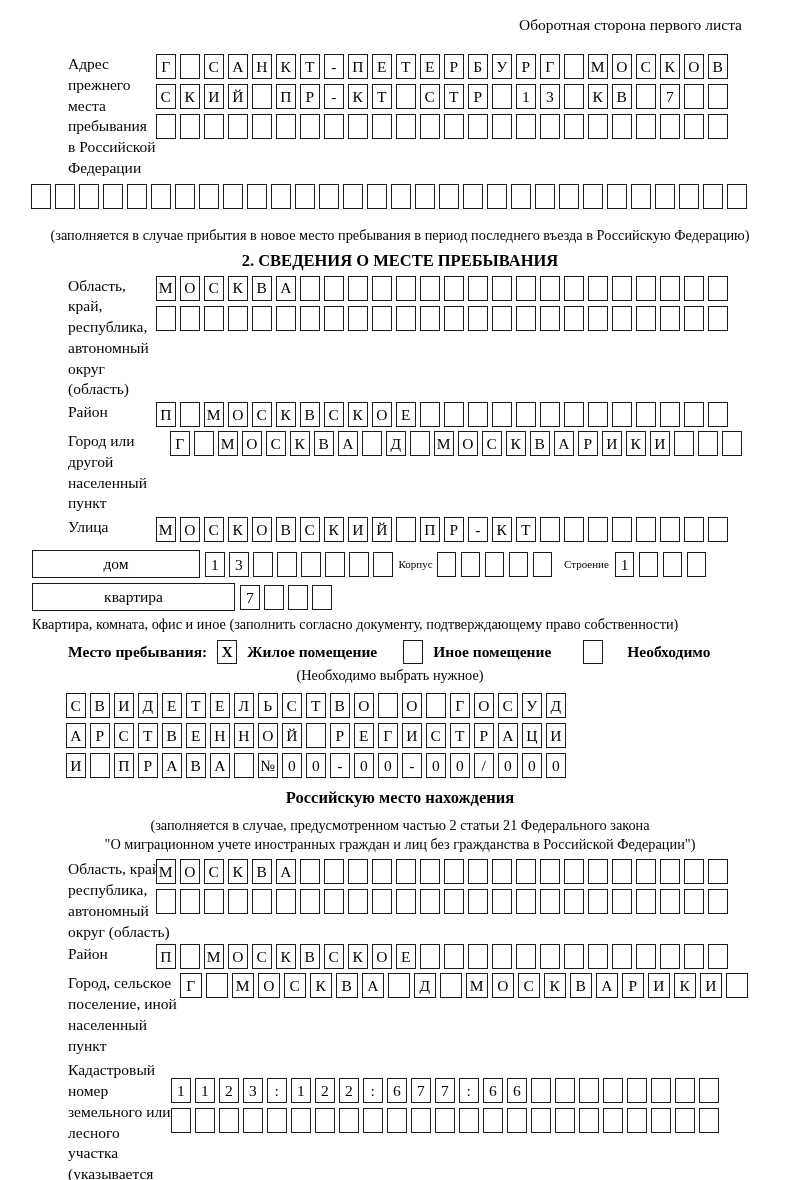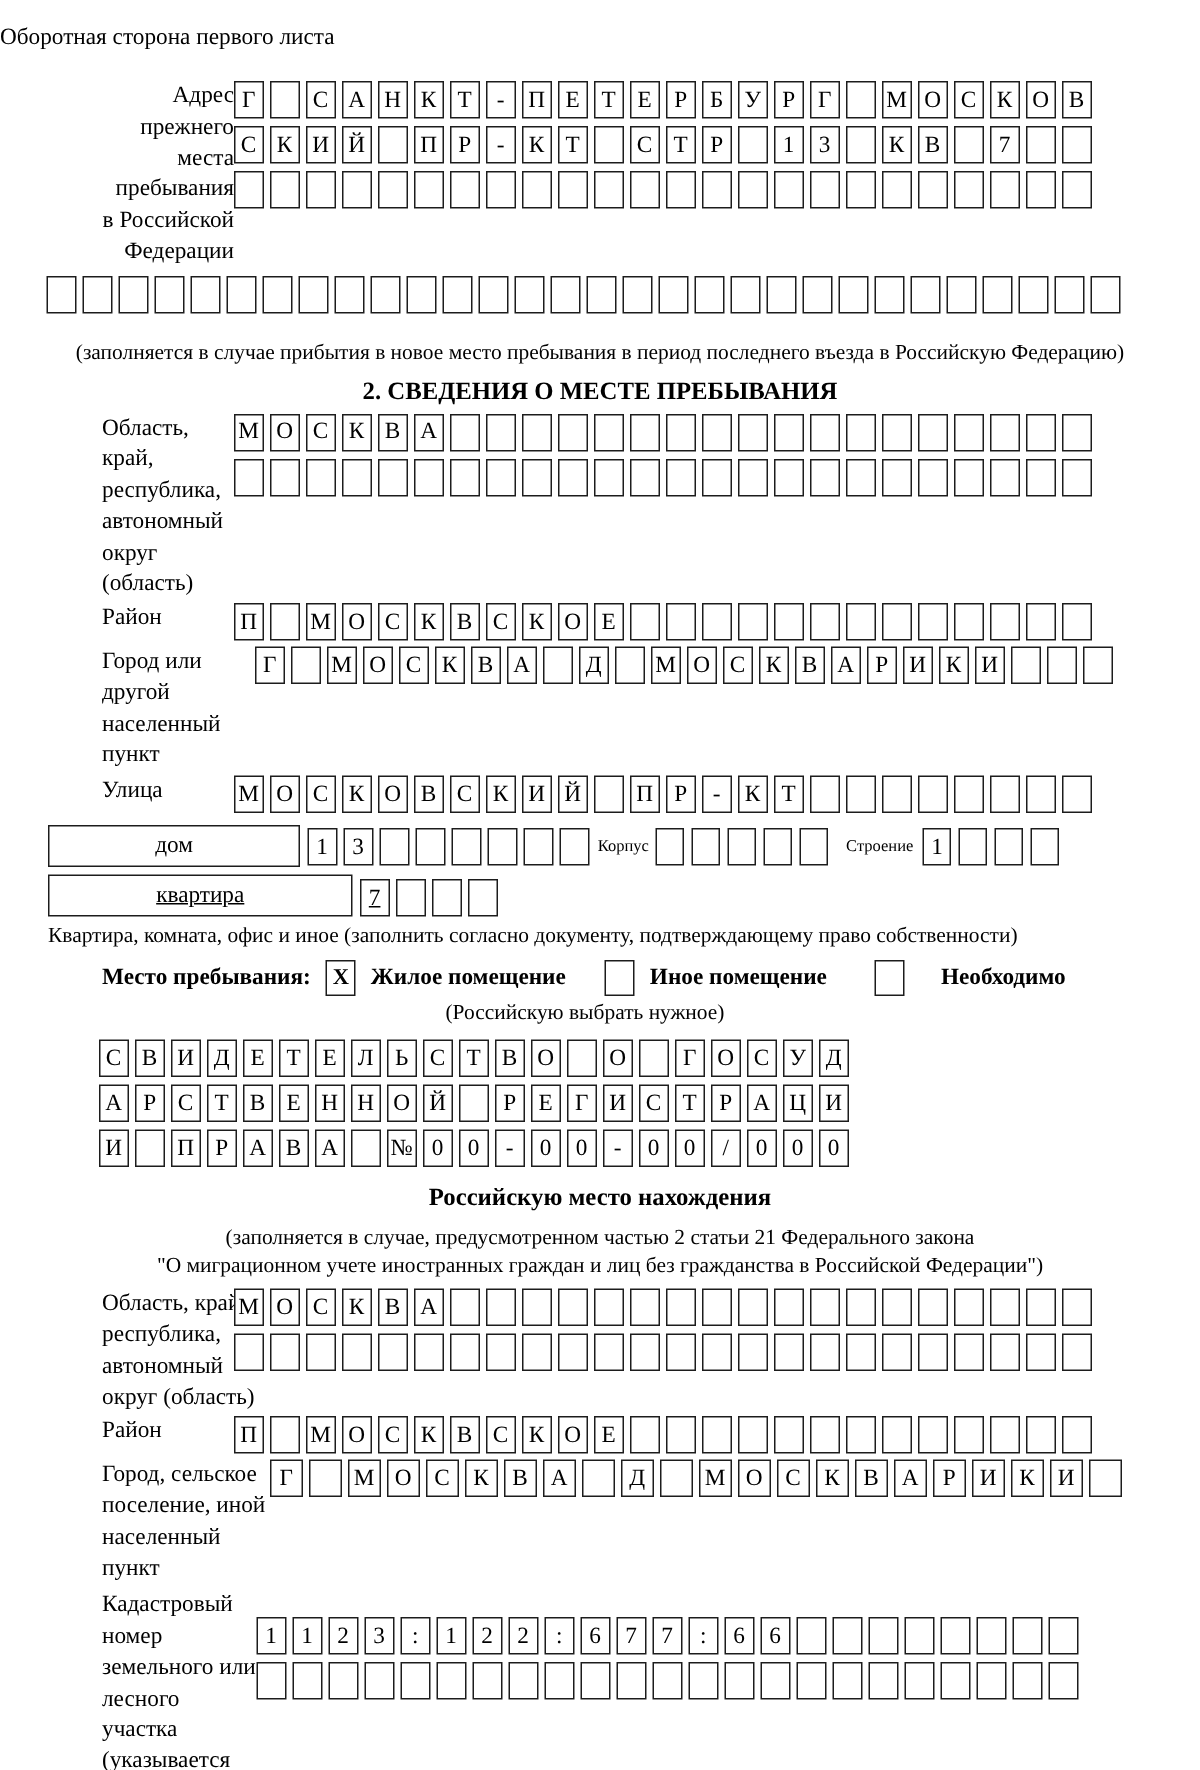--- a/index.html
+++ b/index.html
@@ -5,20 +5,21 @@
   html,body{margin:0;padding:0;background:#fff;}
   .page{
     position:relative;
     width:800px;height:1180px;
     background:#ffffff;color:#000;
     font-family:"Liberation Serif", serif;
     overflow:hidden;
   }
   .top-title{
     padding:16px 58px 0 0;
+    text-align:right;
     font-size:15.5px;
   }
   
   .cellrow{display:flex;column-gap:4.5px;}
   .cell{
     flex:none;
     width:19.5px;height:25px;
     border:1.6px solid #1c1c1c;
     box-sizing:border-box;
     display:inline-flex;align-items:center;justify-content:center;
@@ -55,21 +56,21 @@
   }
   .inline-label{font-size:11px;line-height:28px;}
 </style>
 </head>
 <body>
 
 <div class="page">
 
   <div class="top-title">Оборотная сторона первого листа</div>
 
-  <div class="frow" style="margin:20px 0 0 68px;text-align:right;">
+  <div class="frow" style="margin:20px 0 0 68px;">
     <div class="flabel" style="width:88px;">Адрес прежнего места пребывания в Российской Федерации</div>
     <div class="cellcol" style="margin-left:0;">
       <div class="cellrow">
           <span class="cell">Г</span>
           <span class="cell"></span>
           <span class="cell">С</span>
           <span class="cell">А</span>
           <span class="cell">Н</span>
           <span class="cell">К</span>
           <span class="cell">Т</span>
@@ -351,41 +352,41 @@
       </div>
     <div class="inline-label" style="margin-left:12px;">Строение</div>
     <div class="cellrow" style="margin-left:6px;">
         <span class="cell">1</span>
         <span class="cell"></span>
         <span class="cell"></span>
         <span class="cell"></span>
       </div>
   </div>
 
-  <div class="frow" style="margin:5px 0 0 32px;align-items:flex-end;text-decoration:underline;">
+  <div class="frow" style="margin:5px 0 0 32px;align-items:center;">
     <div class="wordbox" style="width:203px;">квартира</div>
     <div class="cellrow" style="margin-left:5px;">
         <span class="cell">7</span>
         <span class="cell"></span>
         <span class="cell"></span>
         <span class="cell"></span>
       </div>
   </div>
   <div class="note" style="margin:5px 0 0 32px;">Квартира, комната, офис и иное (заполнить согласно документу, подтверждающему право собственности)</div>
 
   <div class="frow" style="margin:7px 0 0 68px;align-items:center;column-gap:10px;font-weight:bold;">
     <div class="flabel">Место пребывания:</div>
     <span class="checkbox">X</span>
     <span class="flabel">Жилое помещение</span>
     <span class="checkbox" style="margin-left:16px;"></span>
     <span class="flabel">Иное помещение</span>
     <span class="checkbox" style="margin-left:22px;"></span>
     <span class="flabel" style="margin-left:14px;">Необходимо</span>
   </div>
-  <div class="note" style="margin:3px 0 0 110px;width:560px;text-align:center;">(Российскую выбрать нужное)</div>
+  <div class="note" style="margin:3px 0 0 110px;width:560px;text-align:center;">(Необходимо выбрать нужное)</div>
 
   <div class="frow" style="margin:7px 0 0 66px;">
     <div class="cellcol" style="margin-top:2px;">
       <div class="cellrow">
           <span class="cell">С</span>
           <span class="cell">В</span>
           <span class="cell">И</span>
           <span class="cell">Д</span>
           <span class="cell">Е</span>
           <span class="cell">Т</span>

